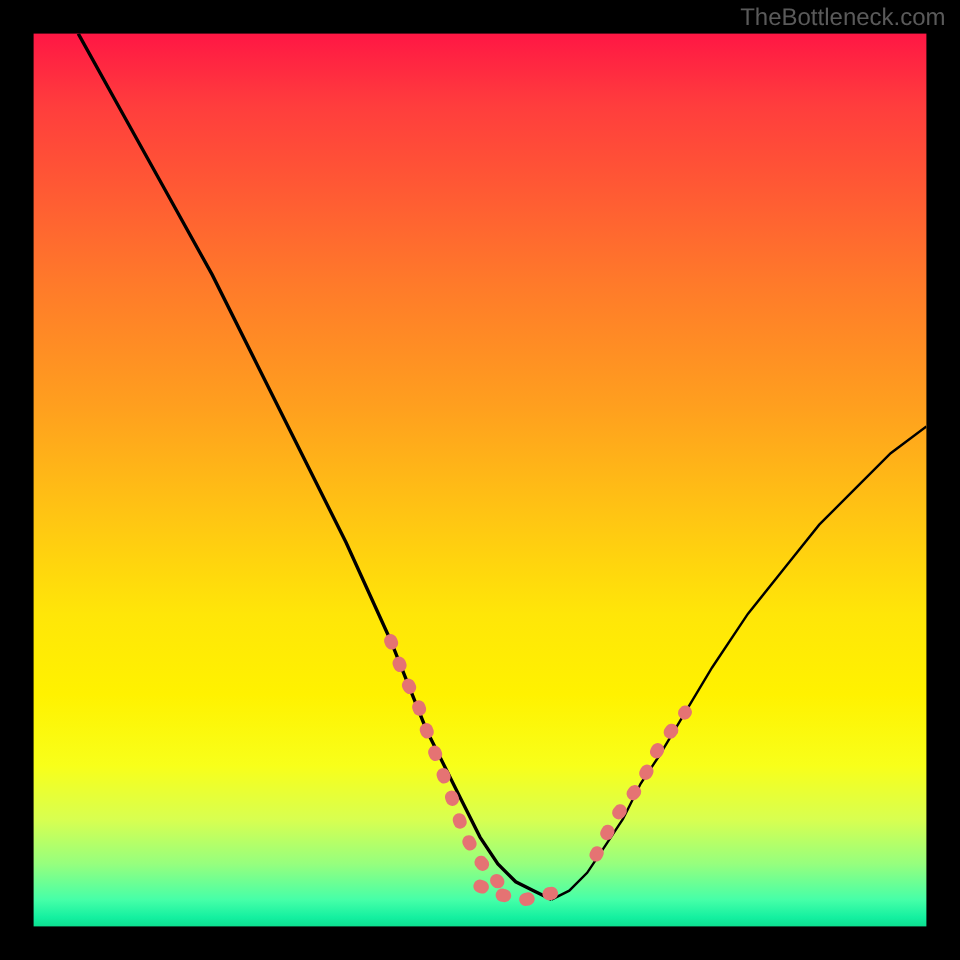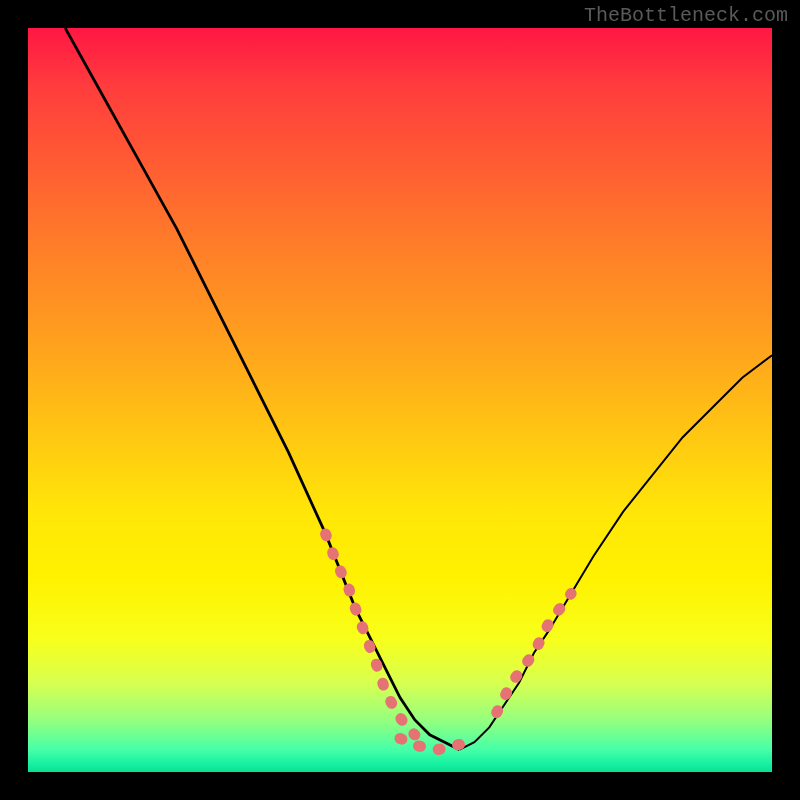--- a/index.html
+++ b/index.html
@@ -12,21 +12,20 @@
     font-family: Arial, sans-serif;
   }
   .watermark {
     position: absolute;
     top: 4px;
     right: 12px;
     color: #5a5a5a;
     font-size: 20px;
     font-weight: 500;
     z-index: 10;
-    font-family: Liberation Mono, monospace;
   }
   .chart-frame {
     position: absolute;
     left: 28px;
     top: 28px;
     width: 744px;
     height: 744px;
     background: linear-gradient(to bottom,
       #ff1744 0%,
       #ff3d3d 8%,

